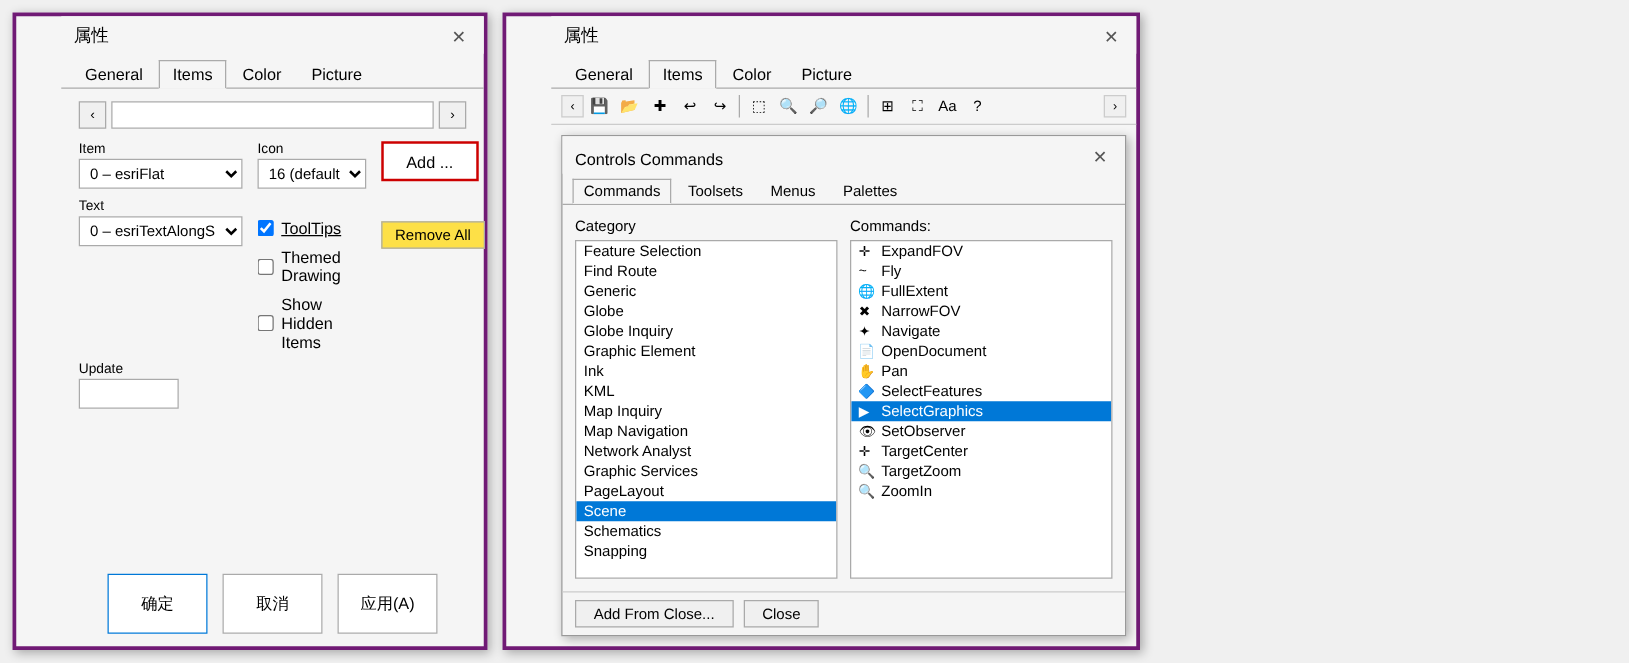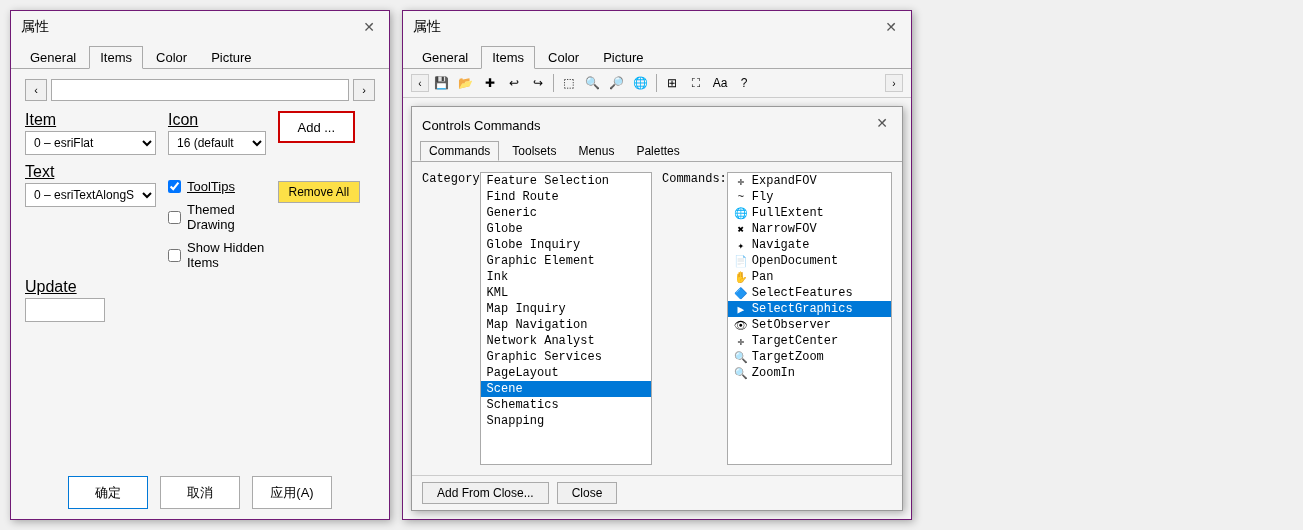--- a/index.html
+++ b/index.html
@@ -11,24 +11,25 @@
       gap: 12px;
       padding: 10px;
       width: 1303px;
       height: 530px;
       overflow: hidden;
     }
 
     
     .dialog {
       background: #f5f5f5;
-      border: 1px solid #701a75;
+      border: 3px solid #701a75;
       box-shadow: 2px 2px 8px rgba(0,0,0,0.3);
       display: flex;
       flex-direction: column;
+      padding-left: 36px;
     }
 
     .dialog-titlebar {
       background: #f5f5f5;
       padding: 6px 10px 4px 10px;
       display: flex;
       align-items: center;
       justify-content: space-between;
       border-bottom: none;
     }
@@ -107,22 +108,21 @@
     }
 
     .scroll-area {
       flex: 1;
       height: 22px;
       border: 1px solid #aaa;
       background: white;
     }
 
     .field-label {
-      font-size: 16px;
-      text-decoration: underline;
+      font-size: 11px;
       margin-bottom: 2px;
     }
 
     .field-group {
       display: flex;
       flex-direction: column;
     }
 
     select, input[type="text"] {
       border: 1px solid #aaa;
@@ -165,21 +165,21 @@
     .bottom-buttons {
       display: flex;
       justify-content: center;
       gap: 12px;
       margin-top: auto;
       padding: 14px 10px 10px;
     }
 
     .bottom-btn {
       width: 80px;
-      height: 33px;
+      height: 48px;
       border: 1px solid #aaa;
       background: white;
       font-size: 13px;
       cursor: pointer;
     }
 
     .bottom-btn.ok-btn {
       border: 1px solid #0078d7;
     }
 
@@ -270,23 +270,22 @@
 
     .cc-body {
       display: flex;
       gap: 10px;
       padding: 10px;
       flex: 1;
     }
 
     .cc-column {
       display: flex;
-      flex-direction: row;
+      flex-direction: column;
       flex: 1;
-      font-family: Liberation Mono, monospace;
     }
 
     .cc-col-label {
       font-size: 12px;
       margin-bottom: 4px;
     }
 
     .cc-list {
       border: 1px solid #aaa;
       background: white;
@@ -295,21 +294,20 @@
       font-size: 12px;
     }
 
     .cc-list-item {
       padding: 1px 6px;
       cursor: pointer;
       white-space: nowrap;
       display: flex;
       align-items: center;
       gap: 4px;
-      text-align: center;
     }
 
     .cc-list-item.selected {
       background: #0078d7;
       color: white;
     }
 
     .cc-list-item .item-icon {
       font-size: 11px;
       width: 14px;

